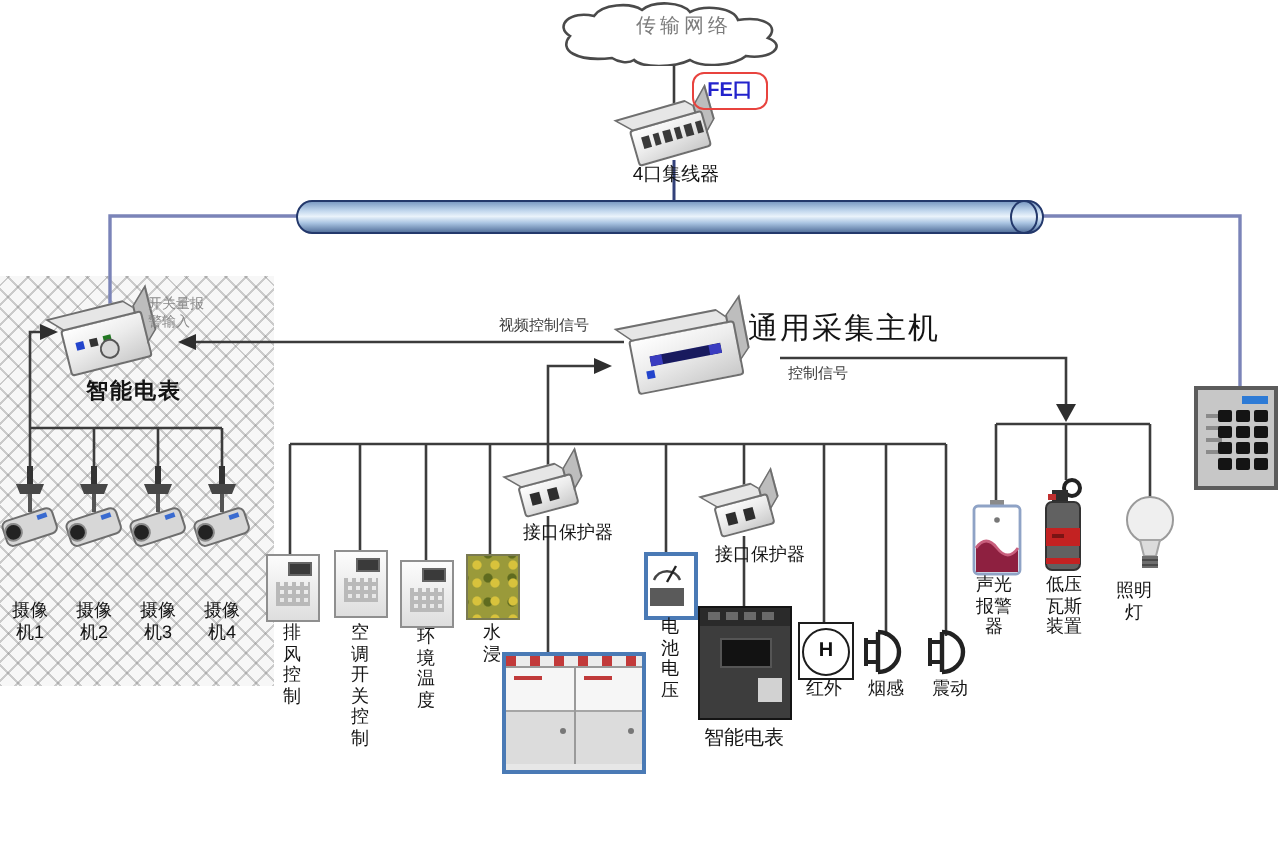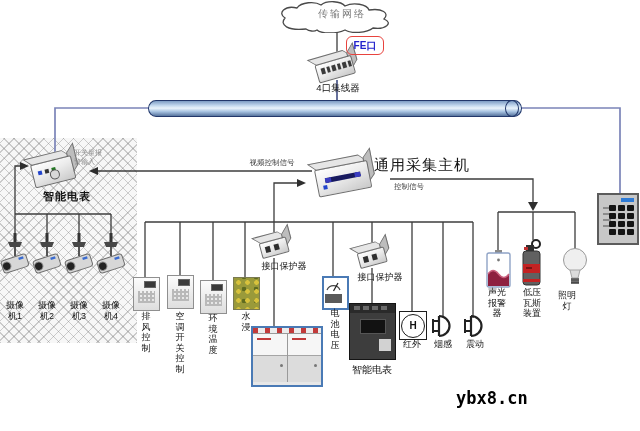--- a/index.html
+++ b/index.html
@@ -399,15 +399,14 @@
         <i></i>
         <i></i>
         <i></i>
         <i></i>
         <i></i>
         <i></i>
         <i></i>
     </div>
   </div>
 
-  <div class="abs watermark" style="left:456px;top:388px;">ybx8.cn</div>
 
 </div>
 
 </body></html>

